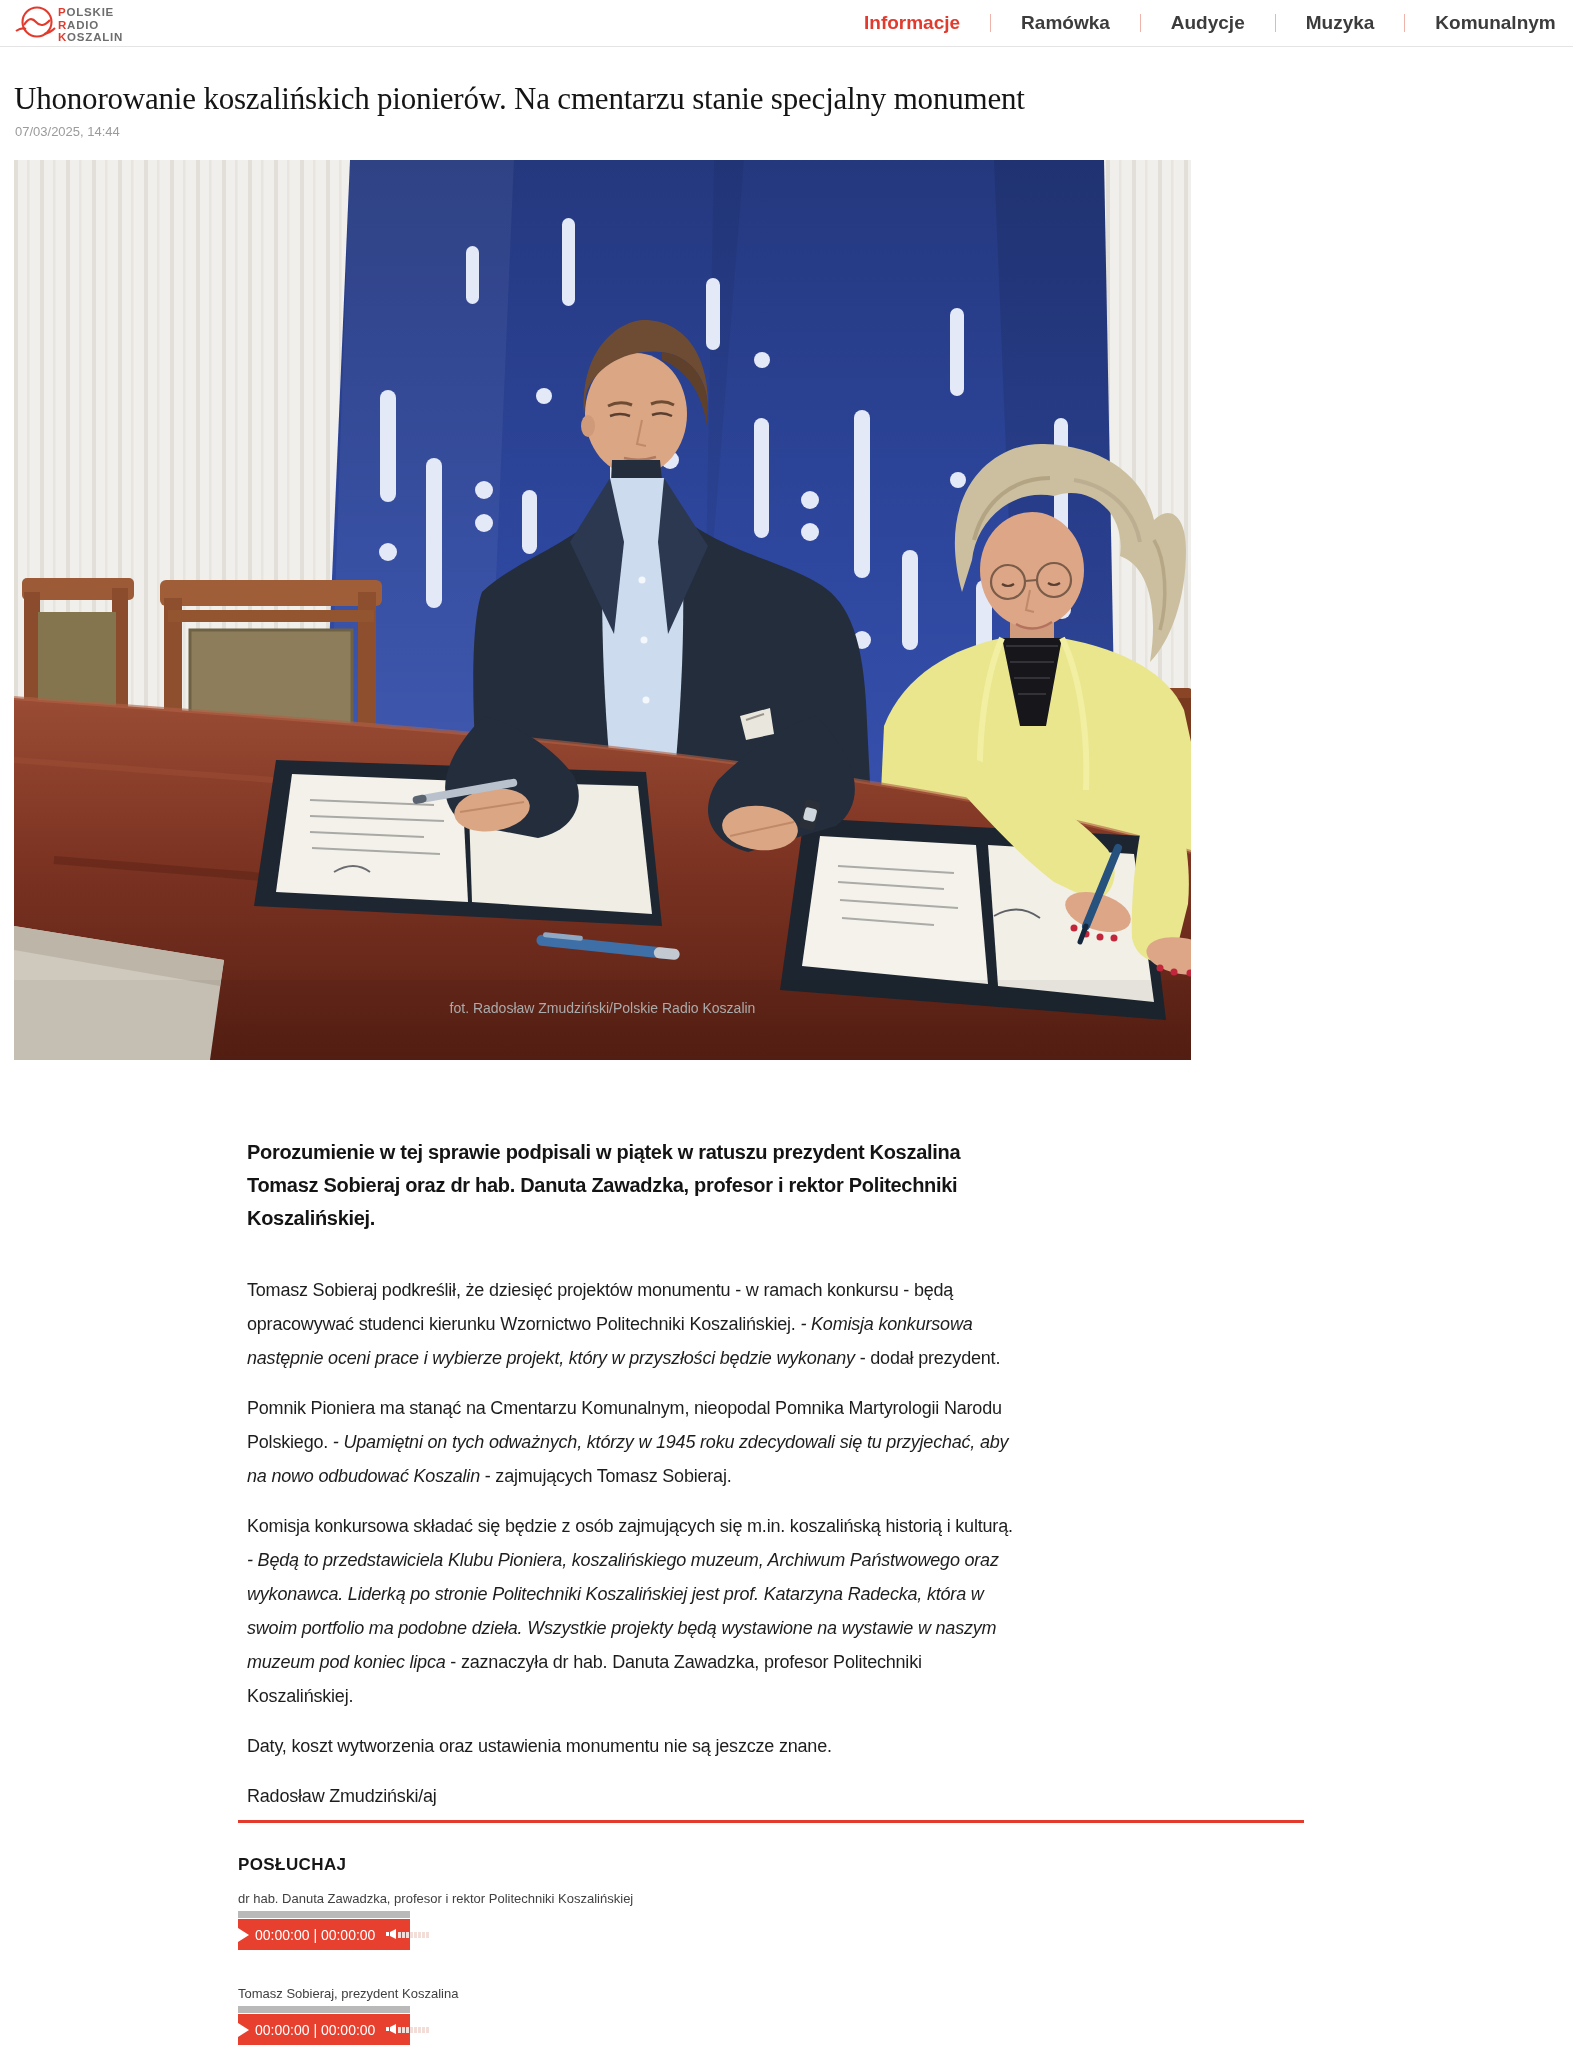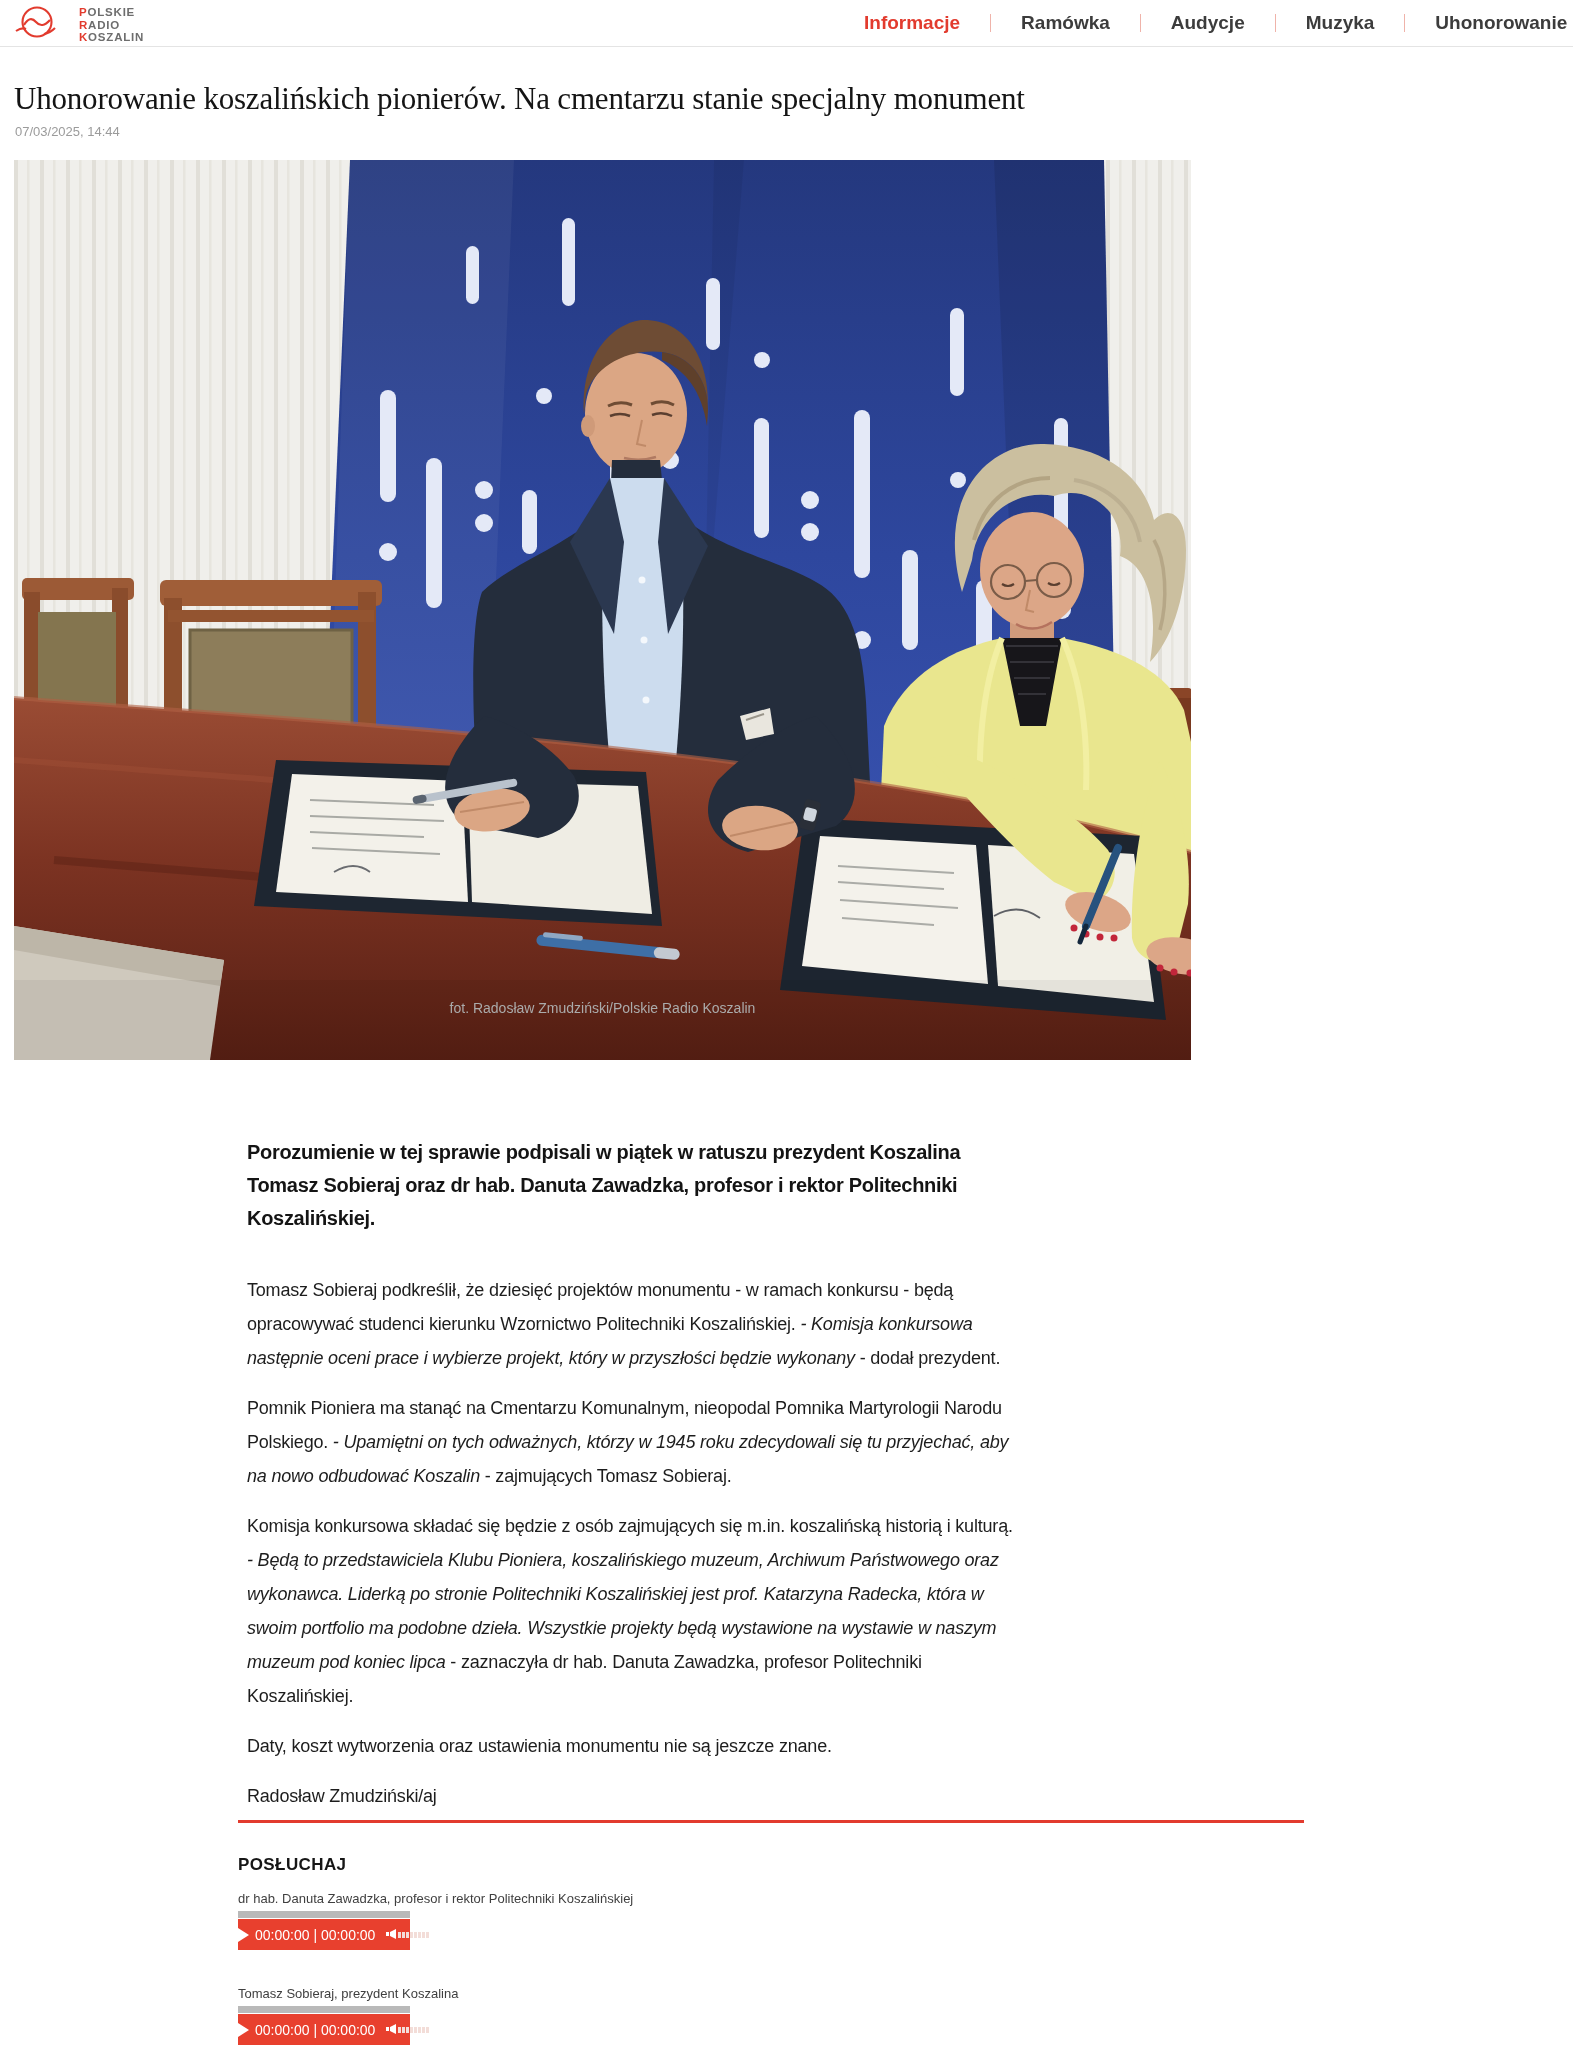--- a/index.html
+++ b/index.html
@@ -1,21 +1,21 @@
 <!DOCTYPE html>
 <html lang="pl"><head>
 <meta charset="utf-8">
 <style>
   html,body{margin:0;padding:0;background:#fff;}
   body{width:1573px;height:2056px;overflow:hidden;font-family:"Liberation Sans","DejaVu Sans",sans-serif;position:relative;}
   .page{position:relative;width:1573px;height:2056px;background:#fff;}
 
   
   .header{position:absolute;top:0;left:0;width:1573px;height:46px;background:#fff;border-bottom:1px solid #e4e4e4;}
-  .logo{position:absolute;left:14px;top:3px;display:flex;align-items:center;gap:21px;cursor:pointer;}
+  .logo{position:absolute;left:14px;top:3px;display:flex;align-items:center;gap:0;cursor:pointer;}
   .logo-text{font-size:11.5px;line-height:12.5px;font-weight:700;letter-spacing:.8px;color:#6d6d6d;}
   .logo-text .ini{color:#e23b2e;}
   .nav{position:absolute;left:864px;top:0;height:46px;display:flex;align-items:center;white-space:nowrap;}
   .nav-item{font-size:19px;font-weight:700;color:#3c3c3c;cursor:pointer;}
   .nav-item.active{color:#e23b2e;}
   .nav-sep{width:1px;height:18px;background:#efb3aa;margin:0 30px;}
 
   
   .title{position:absolute;left:14px;top:58px;width:1250px;font-family:"Liberation Serif","DejaVu Serif",serif;font-size:31px;line-height:40px;font-weight:400;color:#141414;letter-spacing:-.2px;}
   .date{position:absolute;left:15px;top:124px;font-size:13px;color:#9b9b9b;}
@@ -73,21 +73,21 @@
     </div>
     <div class="nav" id="nav">
         <div class="nav-item active">Informacje</div>
         <div class="nav-sep"></div>
         <div class="nav-item">Ramówka</div>
         <div class="nav-sep"></div>
         <div class="nav-item">Audycje</div>
         <div class="nav-sep"></div>
         <div class="nav-item">Muzyka</div>
         <div class="nav-sep"></div>
-        <div class="nav-item">Uhonorowanie</div>
+        <div class="nav-item">Komunalnym</div>
       </div>
   </div>
 
   <h1 class="title">Uhonorowanie koszalińskich pionierów. Na cmentarzu stanie specjalny monument</h1>
   <div class="date">07/03/2025, 14:44</div>
 
   <div class="photo">
     <svg viewBox="0 0 1177 900" preserveAspectRatio="none">
       <defs>
         <linearGradient id="blueG" x1="0" y1="0" x2="0" y2="1">

